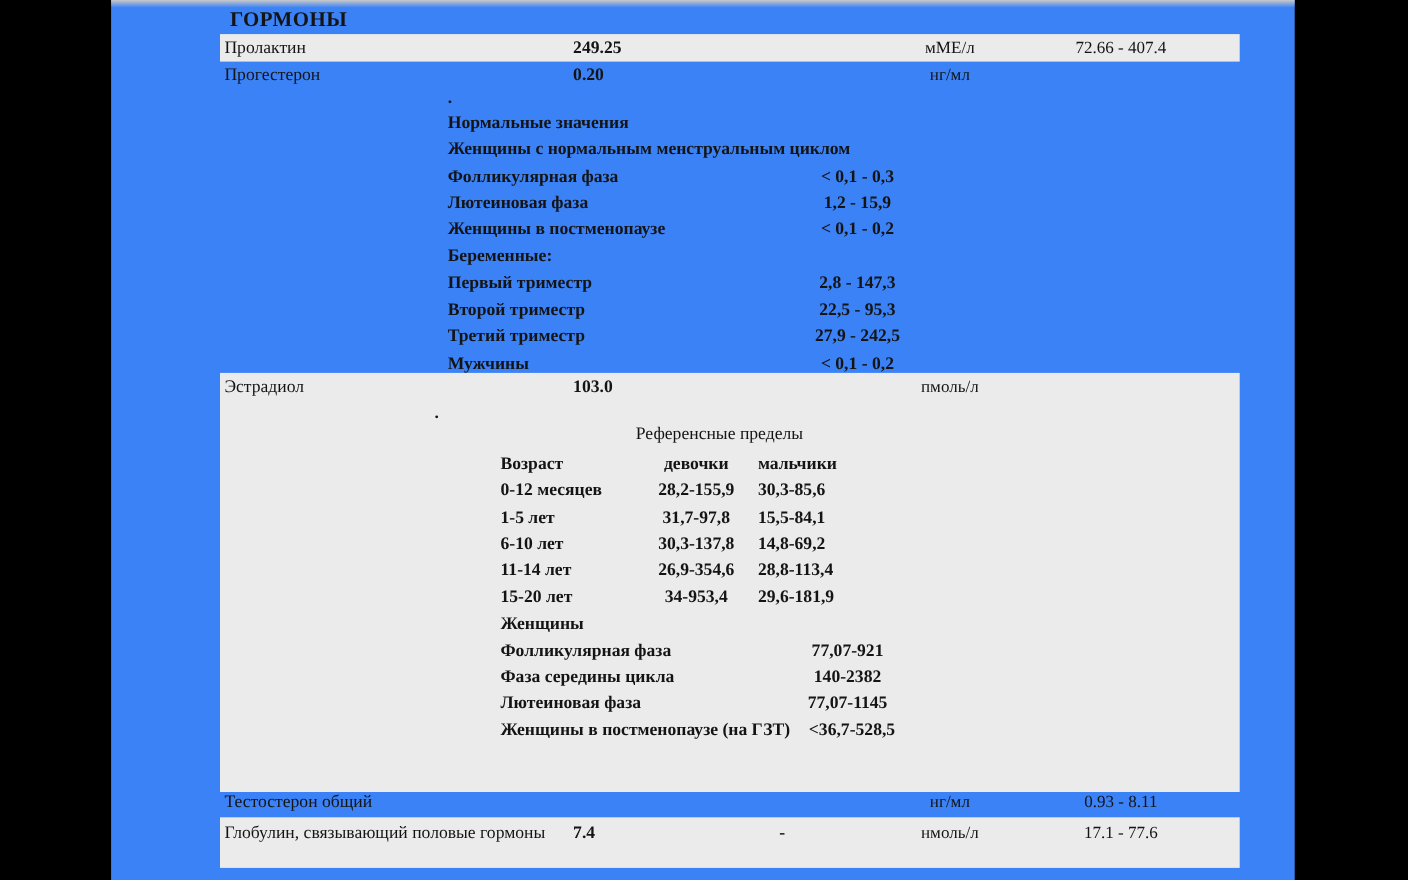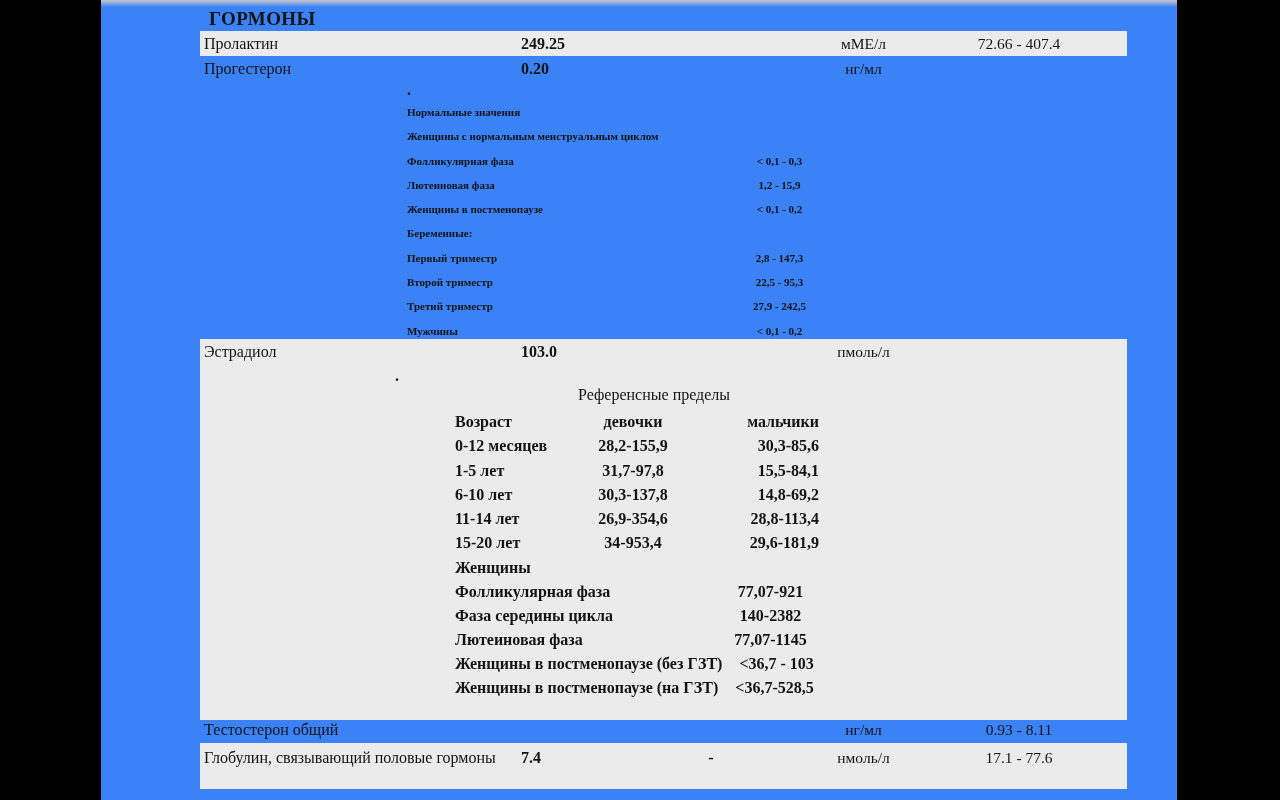--- a/index.html
+++ b/index.html
@@ -25,30 +25,30 @@
   .rrow .runit{position:absolute;left:596px;top:0;width:135px;text-align:center;font-size:15.5px}
   .rrow .rrange{position:absolute;left:729px;top:0;width:180px;text-align:center;font-size:15.5px}
   .rrow.two-line{line-height:24px}
   .rrow.two-line .rname{top:3px;width:292px;line-height:24px}
   .rrow.two-line .rval,.rrow.two-line .rflag,.rrow.two-line .runit,.rrow.two-line .rrange{top:3px}
   
   .dotmark{position:absolute;font-size:16px;font-weight:bold;line-height:16px}
   .dot1{left:306px;top:82px}
   .dot2{left:294px;top:368px}
   
-  .refblock{position:absolute;left:306px;top:100px;width:580px;font-size:11px;font-weight:bold}
+  .refblock{position:absolute;left:306px;top:100px;width:580px;font-size:16px;font-weight:bold}
   .refline{position:relative;height:24.3px;line-height:24.3px}
   .refline .val{position:absolute;left:295px;top:0;width:155px;text-align:center}
   
   .e-title{position:absolute;left:477px;top:386px;font-size:16px;font-weight:normal}
   .agetable{position:absolute;left:354px;top:410px;font-size:16px;font-weight:bold}
   .agerow{display:flex;height:24.3px;line-height:24.3px}
   .c-age{width:122px;text-align:left}
   .c-girls{width:112px;text-align:center}
-  .c-boys{width:130px;text-align:right}
+  .c-boys{width:130px;text-align:left}
   .groupblock{position:absolute;left:354px;top:556px;width:640px;font-size:16px;font-weight:bold}
   .gline{position:relative;height:24px;line-height:24px;white-space:nowrap}
   .gline.col .val{position:absolute;left:238px;top:0;width:155px;text-align:center}
   .gline.inline .val{display:inline;margin-left:13px}
 </style>
 </head>
 <body>
 
 <div class="frame">
   <div class="bar left"></div>
@@ -194,24 +194,20 @@
         <div class="gline col">
           <span class="label">Фаза середины цикла</span>
           <span class="val">140-2382</span>
         </div>
 
         <div class="gline col">
           <span class="label">Лютеиновая фаза</span>
           <span class="val">77,07-1145</span>
         </div>
 
-        <div class="gline inline">
-          <span class="label">Женщины в постменопаузе (без ГЗТ)</span>
-          <span class="val">&lt;36,7 - 103</span>
-        </div>
 
         <div class="gline inline">
           <span class="label">Женщины в постменопаузе (на ГЗТ)</span>
           <span class="val">&lt;36,7-528,5</span>
         </div>
 
       </div>
 
     <div class="rrow h26" style="top:717px">
       <span class="rname">Тестостерон общий</span>

